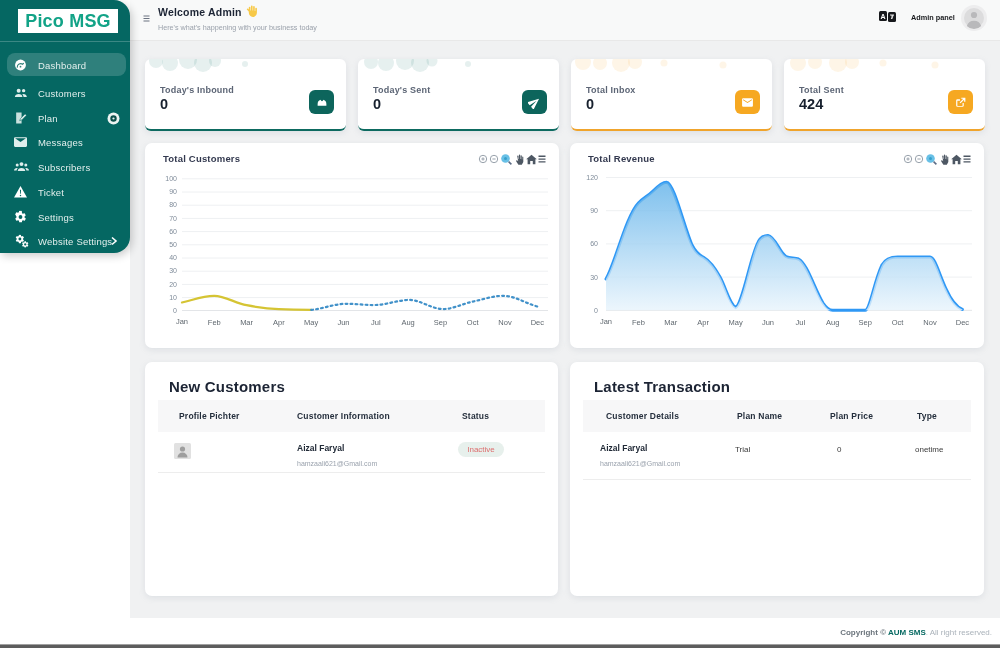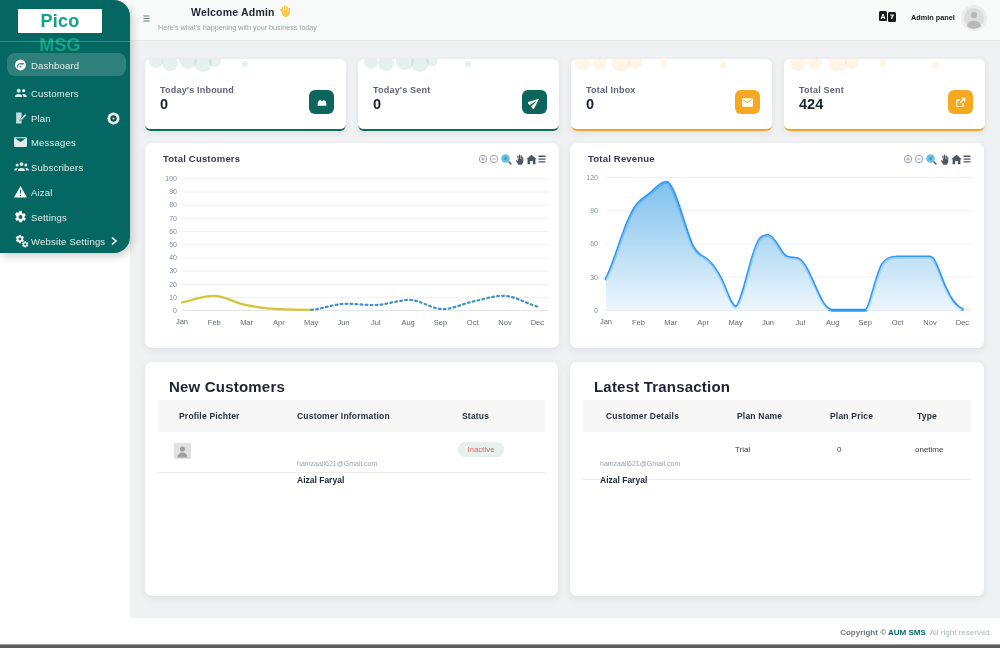--- a/index.html
+++ b/index.html
@@ -4,24 +4,24 @@
 <style>
 * { margin:0; padding:0; box-sizing:border-box; }
 html,body { width:1000px; height:648px; overflow:hidden; }
 body { font-family:"Liberation Sans", sans-serif; background:#ffffff; position:relative; }
 .content { position:absolute; left:130px; top:0; width:870px; height:618px; background:#f0f1f2; }
 .header { position:absolute; left:0; top:0; width:870px; height:41px; background:#f8f9f9; border-bottom:1px solid #e8e8e8; }
 .card { position:absolute; background:#fff; border-radius:7px; box-shadow:0 2px 6px rgba(140,152,164,0.18); }
 
 
 .sidebar { position:absolute; left:0; top:0; width:130px; height:253px; background:#056762; border-radius:0 16px 16px 0; box-shadow:2px 3px 8px rgba(0,0,0,0.2); z-index:10; }
-.logo { position:absolute; left:18px; top:9px; width:84px; height:24px; background:#fff; text-align:center; line-height:24px; font-size:18px; font-weight:bold; color:#12a387; letter-spacing:0.2px; }
+.logo { position:absolute; left:18px; top:9px; width:100px; height:24px; background:#fff; text-align:center; line-height:24px; font-size:18px; font-weight:bold; color:#12a387; letter-spacing:0.2px; }
 .logoline { position:absolute; left:0; top:41px; width:130px; height:1px; background:rgba(255,255,255,0.22); }
 .mitem { position:absolute; left:0; width:130px; height:24px; color:#e3efed; font-size:9.5px; }
-.mitem .txt { position:absolute; left:31px; top:50%; transform:translateY(-50%); letter-spacing:0.2px;text-align:center; }
+.mitem .txt { position:absolute; left:38px; top:50%; transform:translateY(-50%); letter-spacing:0.2px;text-align:center; }
 .mitem svg.ic { position:absolute; left:14px; top:50%; transform:translateY(-50%); }
 .active-bg { position:absolute; left:7px; top:53px; width:119px; height:23px; background:rgba(255,255,255,0.17); border-radius:8px; }
 
 
 .stat { top:59px; width:201px; height:72px; overflow:hidden; border-radius:6px; }
 .stat .lbl { position:absolute; left:15px; top:26px; font-size:9px; font-weight:bold; color:#5c6575; letter-spacing:0.2px; }
 .stat .val { position:absolute; left:15px; top:37px; font-size:14.5px; font-weight:bold; color:#17202e; }
 .stat .btn { position:absolute; left:164px; top:31px; width:25px; height:24px; border-radius:6px; display:flex; align-items:center; justify-content:center; }
 .bb-teal { border-bottom:2px solid #0d6a60; }
 .bb-org { border-bottom:2px solid #f0a42c; }
@@ -30,36 +30,36 @@
 .chartcard { top:143px; height:205px; }
 .ctitle { position:absolute; left:18px; top:10px; font-size:9.5px; font-weight:bold; color:#33394f; letter-spacing:0.2px; }
 .toolbar { position:absolute; right:13px; top:10px; }
 
 
 .tablecard { top:362px; height:234px; }
 .ttitle { position:absolute; left:24px; top:16px; font-size:15px; font-weight:bold; color:#1c2434; letter-spacing:0.2px; }
 .thead { position:absolute; left:13px; top:38px; right:13px; height:32px; background:#f7f7f8; }
 .th { position:absolute; top:0; height:32px; line-height:32px; font-size:8.5px; font-weight:bold; color:#252f3d; letter-spacing:0.2px; }
 .trow { position:absolute; left:13px; right:13px; top:70px; height:41px; border-bottom:1px solid #ededed; }
-.name { font-size:8.5px; font-weight:bold; color:#222b38;margin-top:32px; }
+.name { font-size:8.5px; font-weight:bold; color:#222b38; }
 .email { font-size:7px; color:#9aa2ad; }
 
 .footer { position:absolute; left:0; top:618px; width:1000px; height:26px; background:#fff;text-decoration:underline; }
 .ftext { position:absolute; right:8px; top:10px; font-size:8px; color:#99a0a8; }
 .bbar { position:absolute; left:0; top:644px; width:1000px; height:4px; background:#5d5d5d; border-top:1px solid #a0a0a0; }
 </style>
 </head>
 <body>
 <div class="content">
   <div class="header">
 
     <svg style="position:absolute;left:12.5px;top:15px" width="7" height="7" viewBox="0 0 7 7">
         <path d="M0.5 1h6M0.5 3.5h6M0.5 6h6" stroke="#6b7280" stroke-width="1"></path>
       </svg>
-    <div style="position:absolute;left:28px;top:5px;font-size:10.5px;font-weight:bold;color:#1c2434;letter-spacing:0.2px;margin-left:33px;">Welcome Admin
+    <div style="position:absolute;left:28px;top:5px;font-size:10.5px;font-weight:bold;color:#1c2434;letter-spacing:0.2px;">Welcome Admin
       <svg width="13" height="13" viewBox="0 0 24 24" style="vertical-align:-2px">
           <path fill="#f7c948" d="M7 11V4.5a1.5 1.5 0 013 0V10h1V2.5a1.5 1.5 0 013 0V10h1V3.5a1.5 1.5 0 013 0V11h1V6.5a1.5 1.5 0 013 0V14c0 4.5-3 8-7.5 8S7 18.5 7 14v-3z"></path>
           <path fill="#f7c948" d="M7 12l-3.2-3.2a1.4 1.4 0 012-2L9 10z"></path>
         </svg>
     </div>
     <div style="position:absolute;left:28px;top:23px;font-size:7.2px;color:#9aa1ab;">Here's what's happening with your business today</div>
 
     <svg style="position:absolute;left:749px;top:11px" width="17" height="11" viewBox="0 0 17 11">
       <rect x="0" y="0" width="8" height="10" rx="1.5" fill="#17191c"></rect>
       <rect x="9" y="1" width="8" height="10" rx="1.5" fill="#17191c"></rect>
@@ -353,21 +353,21 @@
         <circle cx="20.5" cy="6.5" r="2.6"></circle>
         <path d="M6.5 17c0-3.3 2.8-5.3 6.5-5.3s6.5 2 6.5 5.3zM0 16c0-2.8 2.3-4.4 5-4.4.6 0 1.2.1 1.7.2A7.4 7.4 0 004.5 16zM26 16h-4.5a7.4 7.4 0 00-2.2-4.2c.5-.1 1.1-.2 1.7-.2 2.7 0 5 1.6 5 4.4z"></path>
       </svg>
     <span class="txt">Subscribers</span>
   </div>
   <div class="mitem" style="top:180px;">
     <svg class="ic" width="13" height="12" viewBox="0 0 24 22" fill="#fff">
         <path d="M12 0L24 21H0z"></path>
         <path d="M11 7h2l-.3 7h-1.4zM12 16.2a1.3 1.3 0 110 2.6 1.3 1.3 0 010-2.6z" fill="#076a62"></path>
       </svg>
-    <span class="txt">Aizal</span>
+    <span class="txt">Ticket</span>
   </div>
   <div class="mitem" style="top:205px;">
     <svg class="ic" width="13" height="13" viewBox="0 0 24 24" fill="#fff">
         <path d="M19.4 13a7.6 7.6 0 000-2l2.1-1.6a.5.5 0 00.1-.7l-2-3.4a.5.5 0 00-.6-.2l-2.5 1a7.6 7.6 0 00-1.7-1L14.4.7a.5.5 0 00-.5-.4h-4a.5.5 0 00-.5.4l-.4 2.6a7.6 7.6 0 00-1.7 1l-2.5-1a.5.5 0 00-.6.2l-2 3.4a.5.5 0 00.1.7L4.6 11a7.6 7.6 0 000 2l-2.1 1.6a.5.5 0 00-.1.7l2 3.4c.1.2.4.3.6.2l2.5-1a7.6 7.6 0 001.7 1l.4 2.6c0 .2.2.4.5.4h4c.2 0 .4-.2.5-.4l.4-2.6a7.6 7.6 0 001.7-1l2.5 1c.2.1.5 0 .6-.2l2-3.4a.5.5 0 00-.1-.7zM12 15.5a3.5 3.5 0 110-7 3.5 3.5 0 010 7z"></path>
       </svg>
     <span class="txt">Settings</span>
   </div>
   <div class="mitem" style="top:229px;">
     <svg class="ic" width="15" height="13" viewBox="0 0 26 22" fill="#fff">
         <path d="M15.5 8.3a5.3 5.3 0 000-1.6l1.5-1.1a.4.4 0 00.1-.5l-1.4-2.4a.4.4 0 00-.5-.2l-1.7.7a5.3 5.3 0 00-1.3-.8L12 .6a.4.4 0 00-.4-.3H8.8a.4.4 0 00-.4.3l-.3 1.8a5.3 5.3 0 00-1.3.8l-1.7-.7a.4.4 0 00-.5.2L3.2 5.1a.4.4 0 00.1.5l1.5 1.1a5.3 5.3 0 000 1.6L3.3 9.4a.4.4 0 00-.1.5l1.4 2.4c.1.2.3.2.5.2l1.7-.7c.4.3.8.6 1.3.8l.3 1.8c0 .2.2.3.4.3h2.8c.2 0 .4-.1.4-.3l.3-1.8c.5-.2.9-.5 1.3-.8l1.7.7c.2.1.4 0 .5-.2l1.4-2.4a.4.4 0 00-.1-.5zM10.2 10a2.5 2.5 0 110-5 2.5 2.5 0 010 5z"></path>

